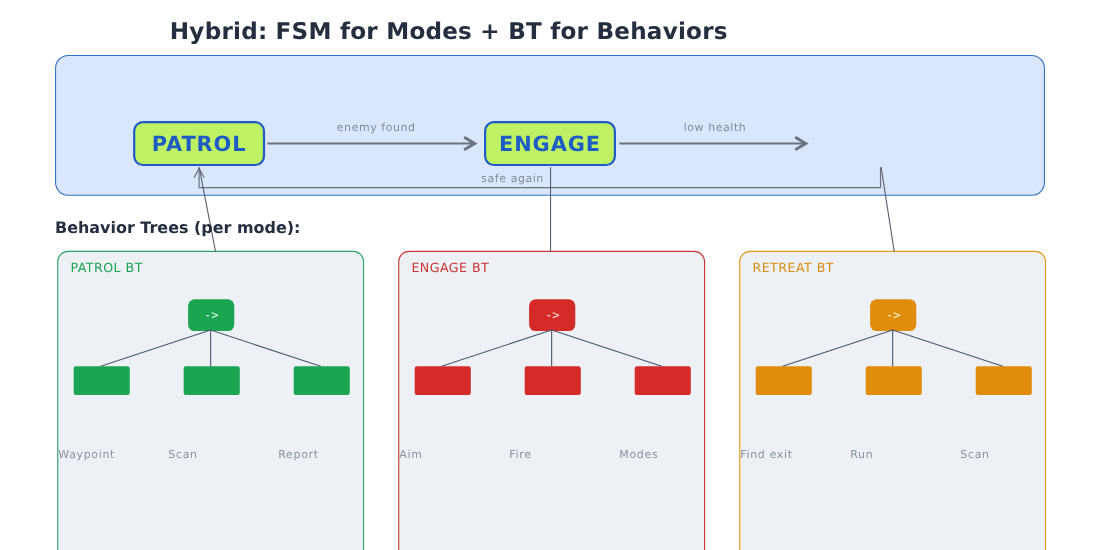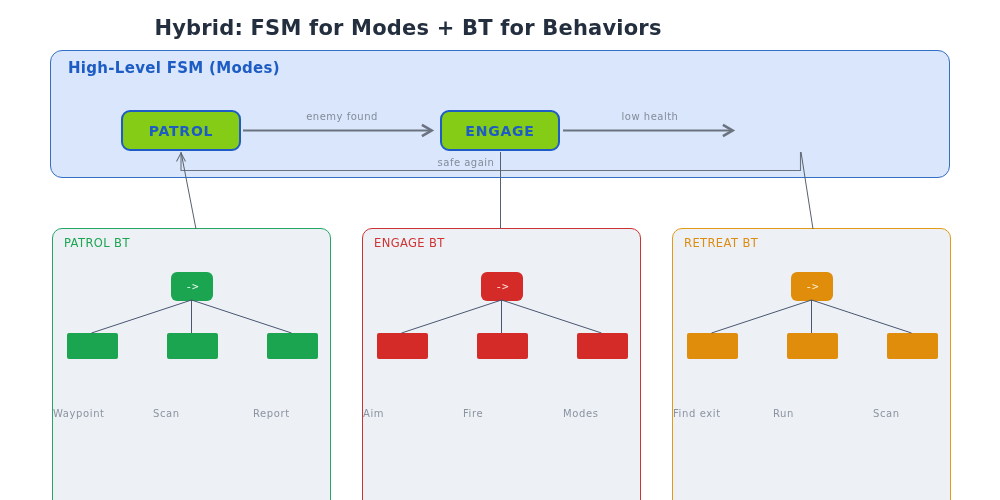--- a/index.html
+++ b/index.html
@@ -15,24 +15,24 @@
   .fsm-panel{
     position:absolute;left:50px;top:50px;width:900px;height:128px;
     background:#d9e6fb;border:1.6px solid #3470c4;border-radius:12px;
     box-sizing:border-box;
   }
   .fsm-title{
     position:absolute;left:68px;top:59px;font-size:15px;font-weight:bold;
     color:#1d5cc4;letter-spacing:0.3px;
   }
   .state{
-    position:absolute;top:110px;width:120px;height:41px;background:#84cc16;
+    position:absolute;top:110px;width:120px;height:41px;background:#bef264;
     border:2px solid #1d5cc4;border-radius:9px;box-sizing:border-box;
     display:flex;align-items:center;justify-content:center;
-    font-size:14px;font-weight:bold;color:#1d5cc4;letter-spacing:0.8px;
+    font-size:19px;font-weight:bold;color:#1d5cc4;letter-spacing:0.8px;
   }
   .state-patrol{left:121px;}
   .state-engage{left:440px;}
   .state-retreat{left:741px;}
   .edge-label{
     position:absolute;font-size:10px;color:#828c9b;letter-spacing:0.5px;
     transform:translateX(-50%);white-space:nowrap;
   }
   .edge-label-enemy{left:342px;top:111px;}
   .edge-label-health{left:650px;top:111px;}
@@ -147,23 +147,23 @@
       <line x1="501.5" y1="300" x2="401.5" y2="333"></line>
       <line x1="501.5" y1="300" x2="501.5" y2="333"></line>
       <line x1="501.5" y1="300" x2="601.5" y2="333"></line>
       <line x1="811.5" y1="300" x2="711.5" y2="333"></line>
       <line x1="811.5" y1="300" x2="811.5" y2="333"></line>
       <line x1="811.5" y1="300" x2="911.5" y2="333"></line>
     </g>
   </svg>
 
   <div class="main-title">Hybrid: FSM for Modes + BT for Behaviors</div>
-  <div class="fsm-title">High-Level FSM (Modes)</div>
 
   <div class="state state-patrol">PATROL</div>
   <div class="state state-engage">ENGAGE</div>
 
   <div class="edge-label edge-label-enemy">enemy found</div>
   <div class="edge-label edge-label-health">low health</div>
   <div class="edge-label edge-label-safe">safe again</div>
 
+  <div class="bt-heading">Behavior Trees (per mode):</div>
 
 </div>
 
 </body></html>

